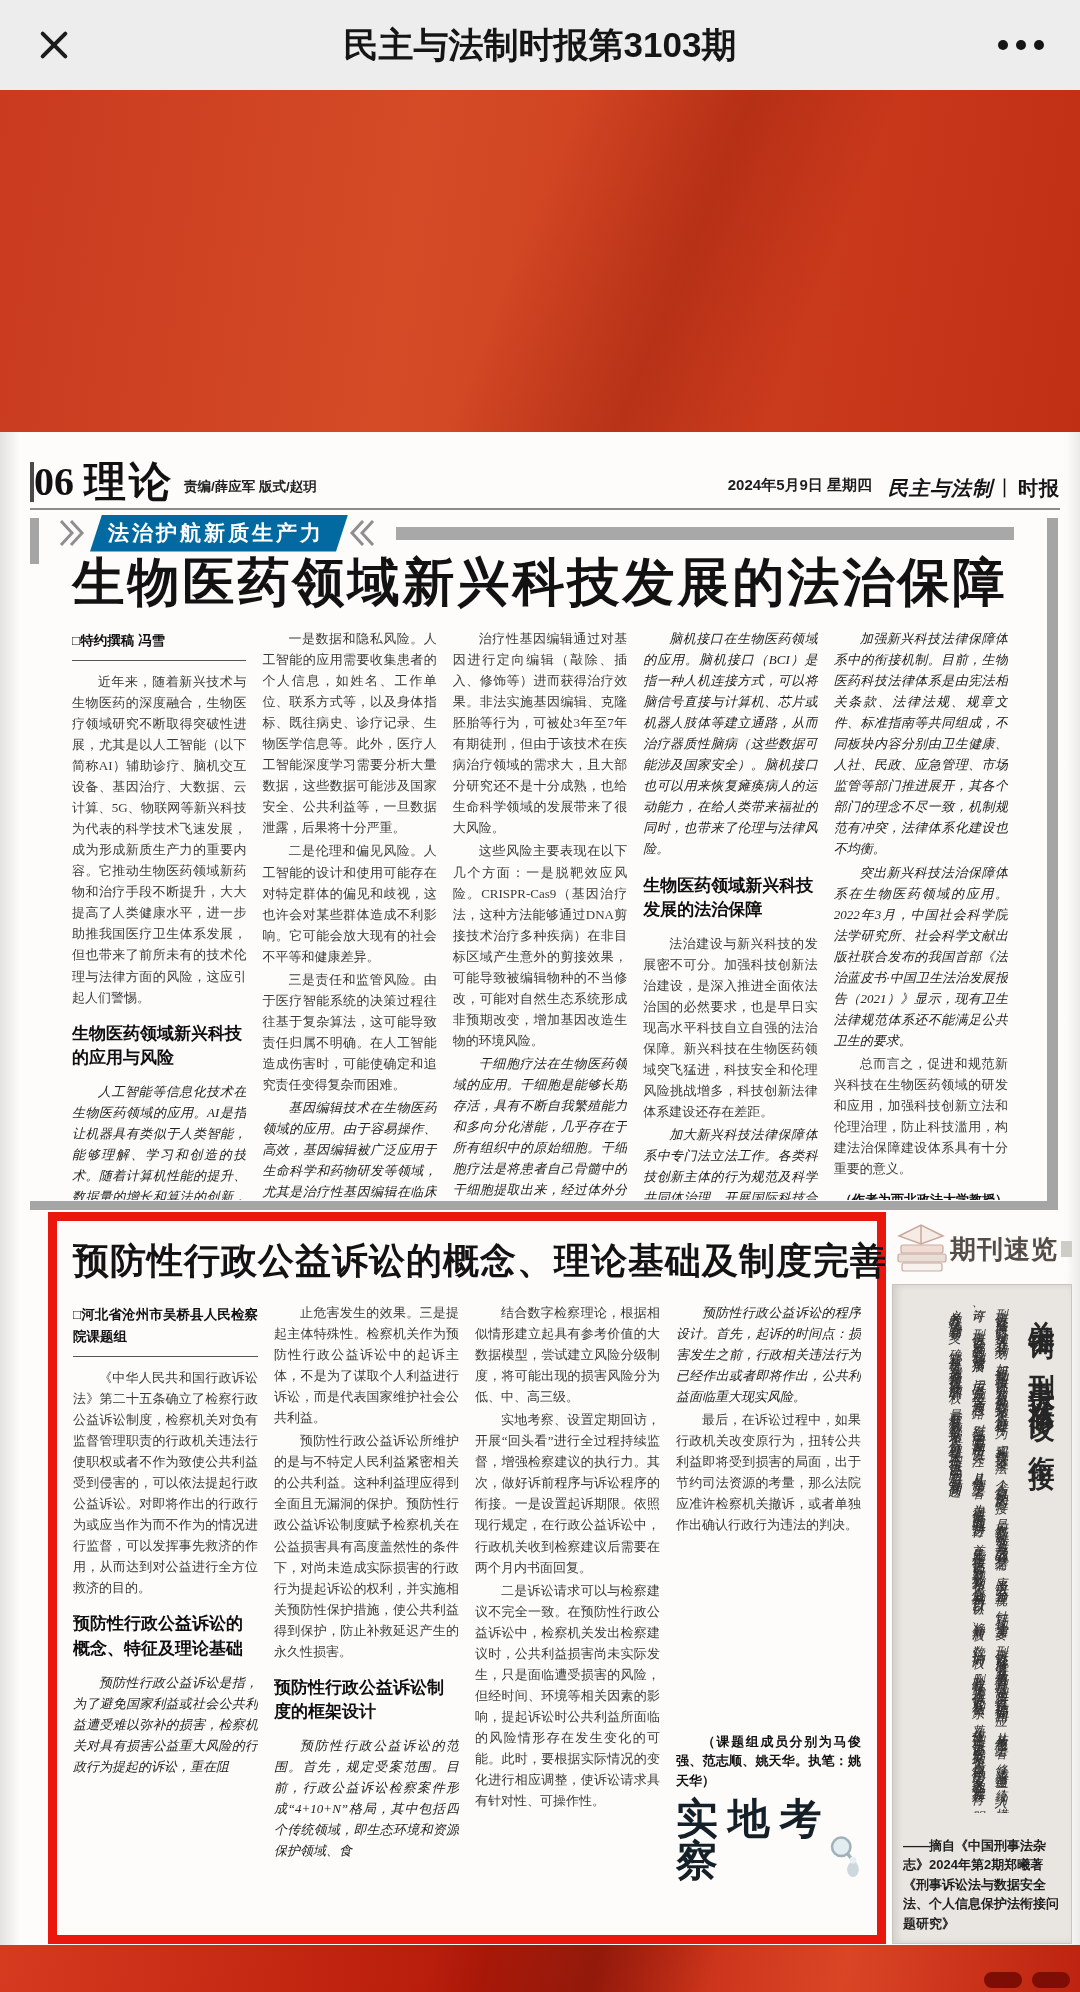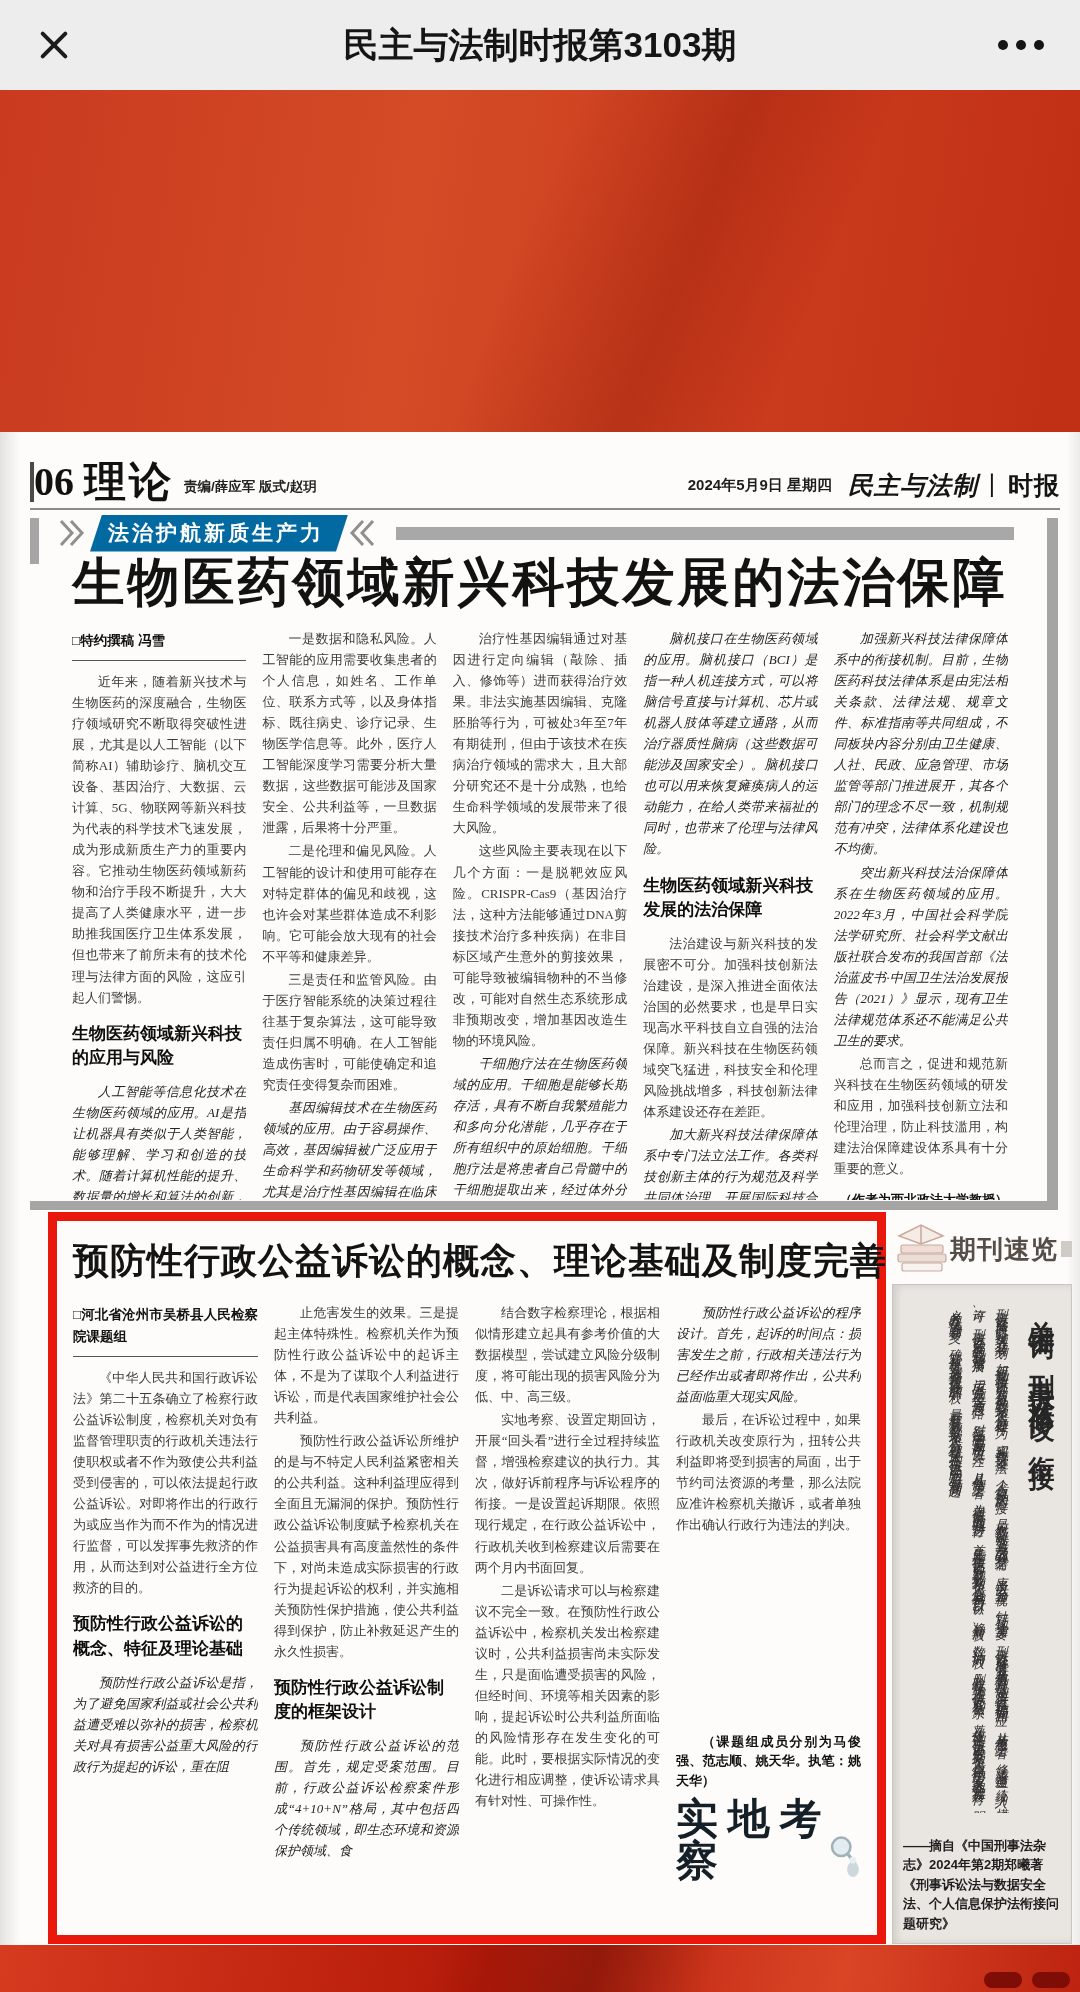--- a/index.html
+++ b/index.html
@@ -36,21 +36,21 @@
   
   .hdr { position:absolute; left:30px; right:20px; top:14px; height:64px;
          border-bottom:2px solid #8b8b8b; display:flex; align-items:flex-end;
          justify-content:space-between; padding-bottom:6px; }
   .hdr-left { display:flex; align-items:flex-end; border-left:4px solid #4a4a4a; gap:10px; }
   .pgno { font-family:"Liberation Serif",serif; font-weight:700; font-size:40px; line-height:1; color:#111; }
   .sec  { font-family:"Liberation Sans",sans-serif; font-weight:700; font-size:42px; line-height:.95; letter-spacing:3px; color:#111; }
   .eds  { font-family:"Liberation Sans",sans-serif; font-size:13.5px; font-weight:700; color:#222; padding-bottom:6px; }
   .hdr-right { display:flex; align-items:flex-end; gap:16px; }
   .date { font-family:"Liberation Sans",sans-serif; font-size:15px; font-weight:700; color:#1d1d1d; padding-bottom:7px; }
-  .masthead { font-family:Liberation Mono, monospace; font-style:italic; font-weight:900; font-size:25px;
+  .masthead { font-family:Liberation Mono, monospace; font-style:italic; font-weight:900; font-size:20px;
               color:#141414; white-space:nowrap; letter-spacing:1px; }
   .mdiv { font-style:normal; font-weight:400; padding:0 2px; color:#141414; }
   .mt2 { font-style:normal; }
 
   
   .banner { position:absolute; left:58px; top:86px; right:66px; height:30px; display:flex; align-items:center; z-index:2; }
   .chev svg { display:block; }
   .badge { background:#0369a1; color:#fff; font-family:"Liberation Sans",sans-serif; font-weight:700;
            font-size:21px; letter-spacing:3px; padding:4px 24px 5px 18px; margin-left:4px;
            clip-path:polygon(12px 0, 100% 0, calc(100% - 12px) 100%, 0 100%); white-space:nowrap; }

